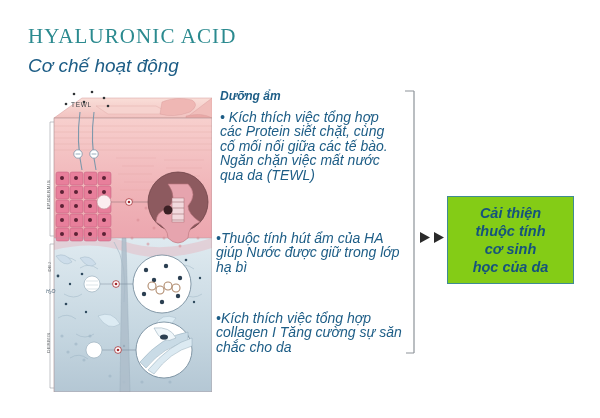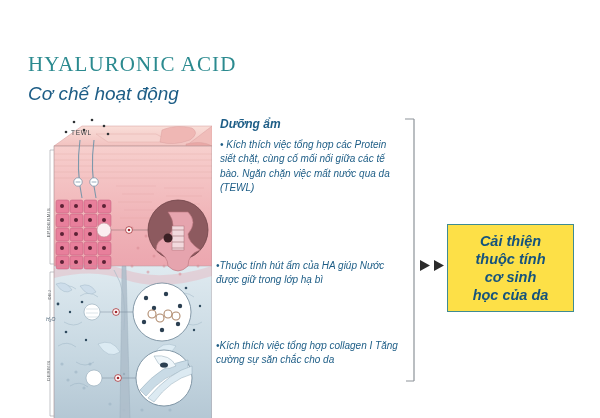--- a/index.html
+++ b/index.html
@@ -3,21 +3,21 @@
 <meta charset="utf-8">
 <style>
   html,body{margin:0;padding:0;}
   body{
     width:600px;height:418px;
     background:#ffffff;
     font-family:"Liberation Sans",sans-serif;
     overflow:hidden;
     position:relative;
   }
-  #page{position:absolute;inset:0;margin-top:28px;}
+  #page{position:absolute;inset:0;}
 
   
   .title{
     position:absolute;left:28px;top:24px;
     font-family:"Liberation Serif",serif;
     font-size:21px;letter-spacing:1.1px;
     color:#2b8a8f;white-space:nowrap;
   }
   .subtitle{
     position:absolute;left:28px;top:55px;
@@ -54,21 +54,21 @@
     font-size:5px;color:#4a6376;font-style:italic;
     font-family:"Liberation Sans",sans-serif;
   }
 
   
   .txt-block{
     position:absolute;
     font-family:"Liberation Sans",sans-serif;
     font-style:italic;
     color:#1d5d86;
-    font-size:10px;
+    font-size:14px;
     line-height:14.4px;
   }
   .blk-head{
     position:absolute;left:220px;top:89px;
     font-family:"Liberation Sans",sans-serif;
     font-weight:bold;font-style:italic;
     font-size:12px;color:#1d5d86;
   }
   .blk1{left:220px;top:110px;width:180px;}
   .blk2{left:216px;top:231px;width:190px;}
@@ -78,21 +78,21 @@
   .bracket{position:absolute;left:404px;top:90px;width:14px;height:264px;}
   .bracket svg{display:block;}
   .arrows{position:absolute;left:420px;top:231px;width:28px;height:13px;}
   .arrows svg{display:block;}
 
   
   .result-box{
     position:absolute;left:447px;top:196px;
     width:127px;height:88px;
     border:1.6px solid #3f8b92;
-    background:#fde047;
+    background:#84cc16;
     display:flex;align-items:center;justify-content:center;
     box-sizing:border-box;
   }
   .result-text{
     font-family:"Liberation Sans",sans-serif;
     font-weight:bold;font-style:italic;
     color:#15537d;font-size:14.5px;line-height:18px;
     text-align:center;white-space:pre-line;
   }
 </style>

